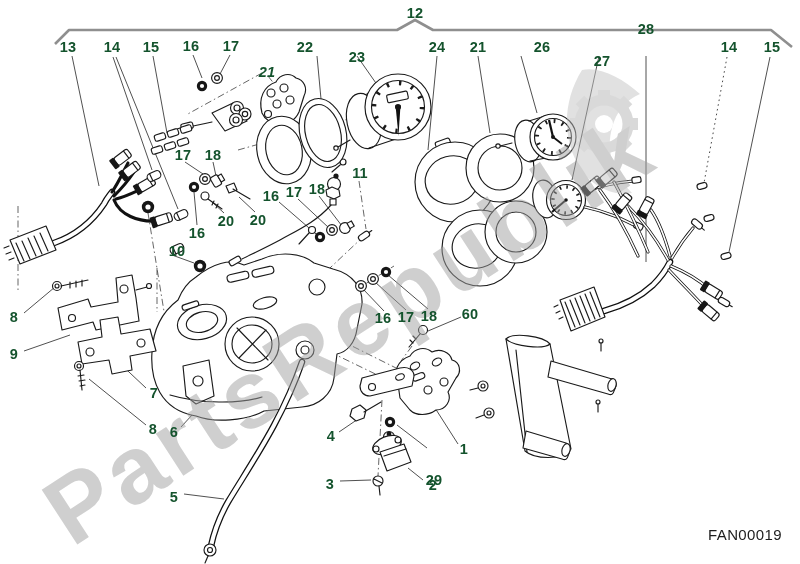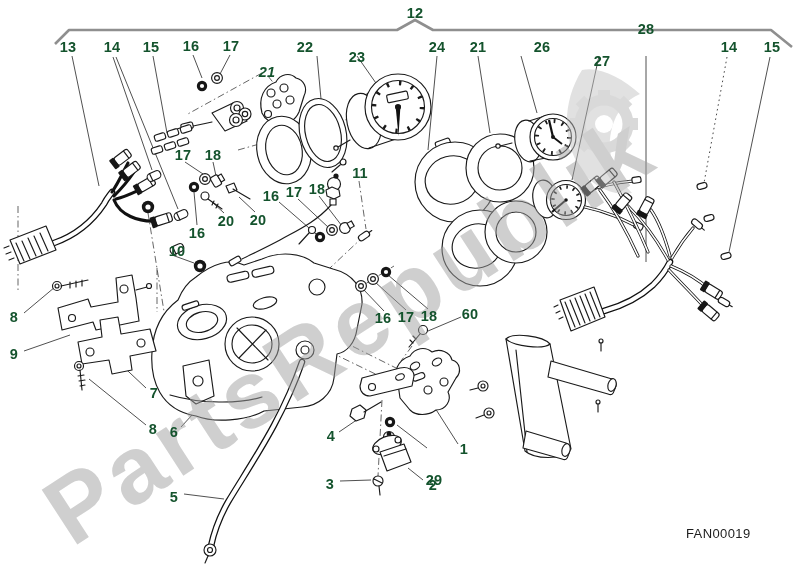--- a/index.html
+++ b/index.html
@@ -12,21 +12,21 @@
   .ld {stroke:#3c3c3c;stroke-width:.9;fill:none;}
   .dd {stroke:#4a4a4a;stroke-width:.85;fill:none;stroke-dasharray:7 3 1.5 3;}
   .dot{stroke:#4a4a4a;stroke-width:1;fill:none;stroke-dasharray:1.6 3.2;}
   .dk {fill:#161616;stroke:none;}
   .tube-o{stroke:#111;stroke-width:6.5;fill:none;stroke-linecap:round;}
   .tube-i{stroke:#fff;stroke-width:4;fill:none;stroke-linecap:round;}
   .wire-o{stroke:#111;stroke-width:3.1;fill:none;stroke-linecap:round;}
   .wire-i{stroke:#fff;stroke-width:1.6;fill:none;stroke-linecap:round;}
   .callout{position:absolute;transform:translate(-50%,-50%);font-weight:bold;
            font-size:14.5px;color:#14532d;cursor:pointer;line-height:1;letter-spacing:.2px;}
-  .part-code{position:absolute;left:686px;top:526px;font-size:13px;color:#1d1d1d;
+  .part-code{position:absolute;left:708px;top:526px;font-size:15px;color:#1d1d1d;
              letter-spacing:.4px;}
 </style>
 </head>
 <body>
 
 <div class="stage">
 
 <svg width="800" height="564" viewBox="0 0 800 564">
   <defs>
     <g id="washer">

